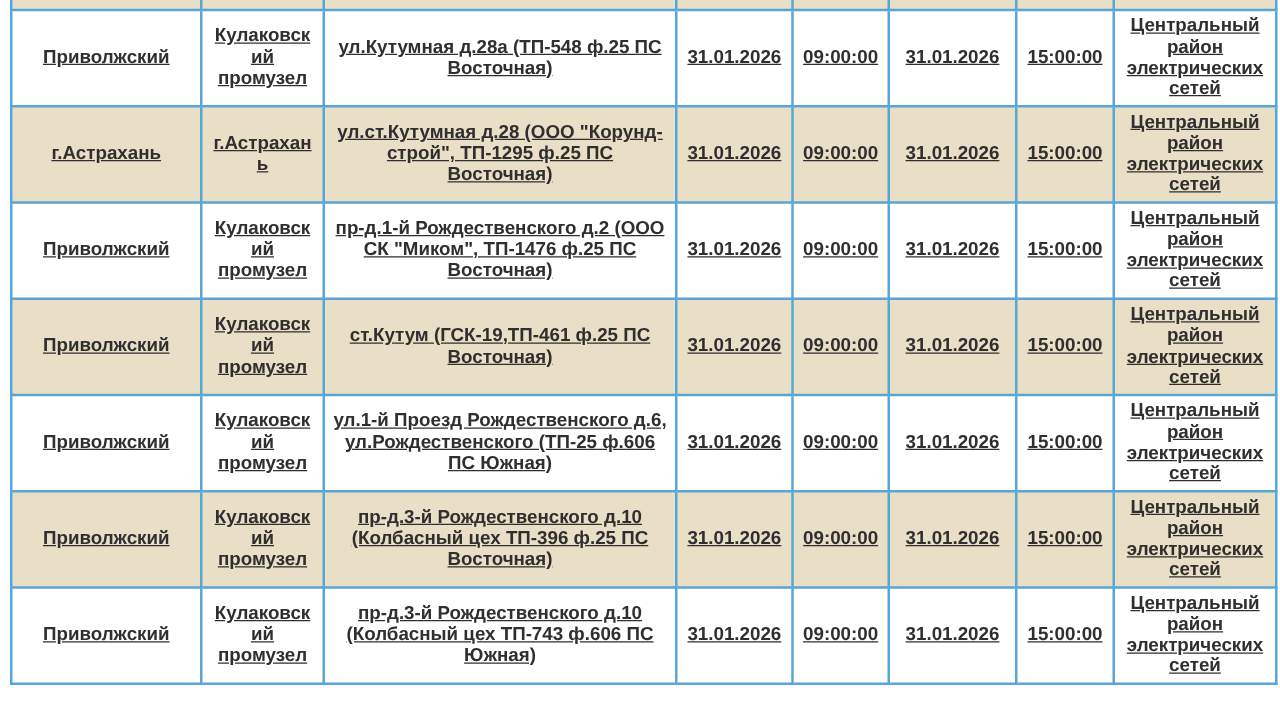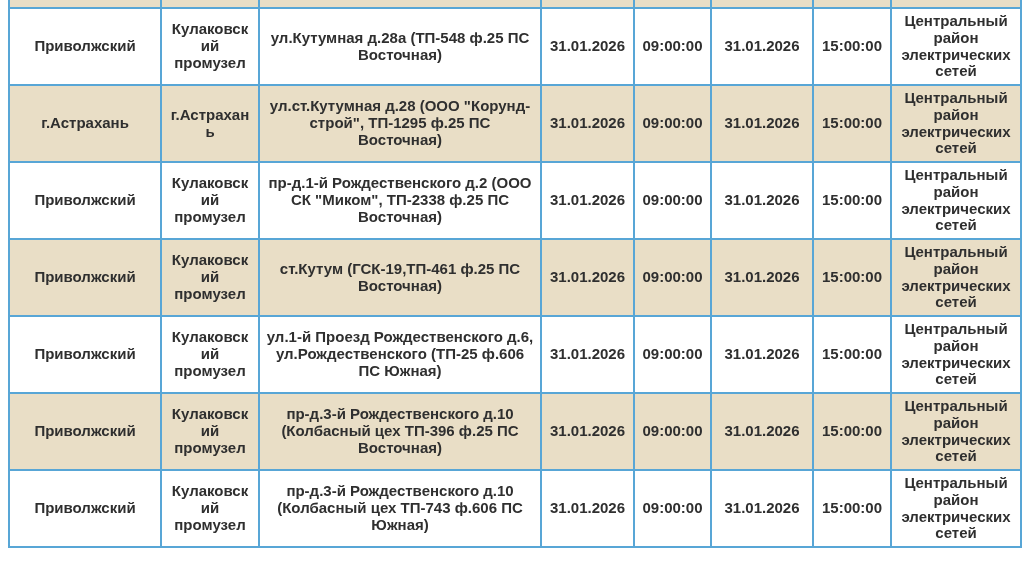--- a/index.html
+++ b/index.html
@@ -41,21 +41,21 @@
     word-wrap: break-word;
   }
   tbody tr:nth-child(odd)  { background: var(--row-shaded); }
   tbody tr:nth-child(even) { background: var(--row-plain); }
   tr.partial-row td {
     height: 8px;
     padding: 0;
     border-top: none;
     font-size: 0;
   }
-  tr.data-row td { height: 77px; }
+  tr.data-row td { height: 77px; text-decoration: underline; }
   
   col.c-district   { width: 152px; }
   col.c-area       { width: 98px;  }
   col.c-address    { width: 282px; }
   col.c-start-date { width: 93px;  }
   col.c-start-time { width: 77px;  }
   col.c-end-date   { width: 102px; }
   col.c-end-time   { width: 78px;  }
   col.c-network    { width: 130px; }
 </style>
@@ -104,21 +104,21 @@
         <td>31.01.2026</td>
         <td>09:00:00</td>
         <td>31.01.2026</td>
         <td>15:00:00</td>
         <td>Центральный район электрических сетей</td>
       </tr>
 
       <tr class="data-row">
         <td>Приволжский</td>
         <td>Кулаковский промузел</td>
-        <td>пр-д.1-й Рождественского д.2 (ООО СК "Миком", ТП-2338 ф.25 ПС Восточная)</td>
+        <td>пр-д.1-й Рождественского д.2 (ООО СК "Миком", ТП-1476 ф.25 ПС Восточная)</td>
         <td>31.01.2026</td>
         <td>09:00:00</td>
         <td>31.01.2026</td>
         <td>15:00:00</td>
         <td>Центральный район электрических сетей</td>
       </tr>
 
       <tr class="data-row">
         <td>Приволжский</td>
         <td>Кулаковский промузел</td>

